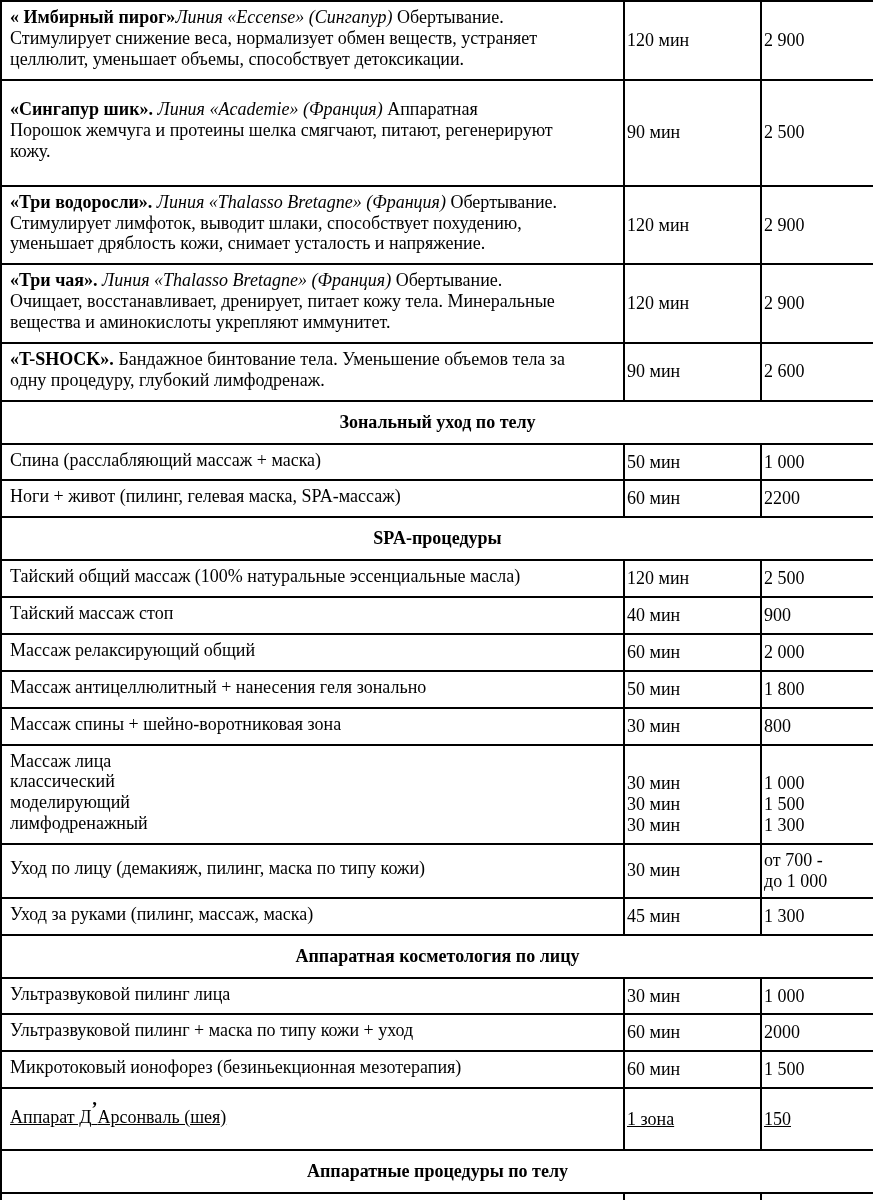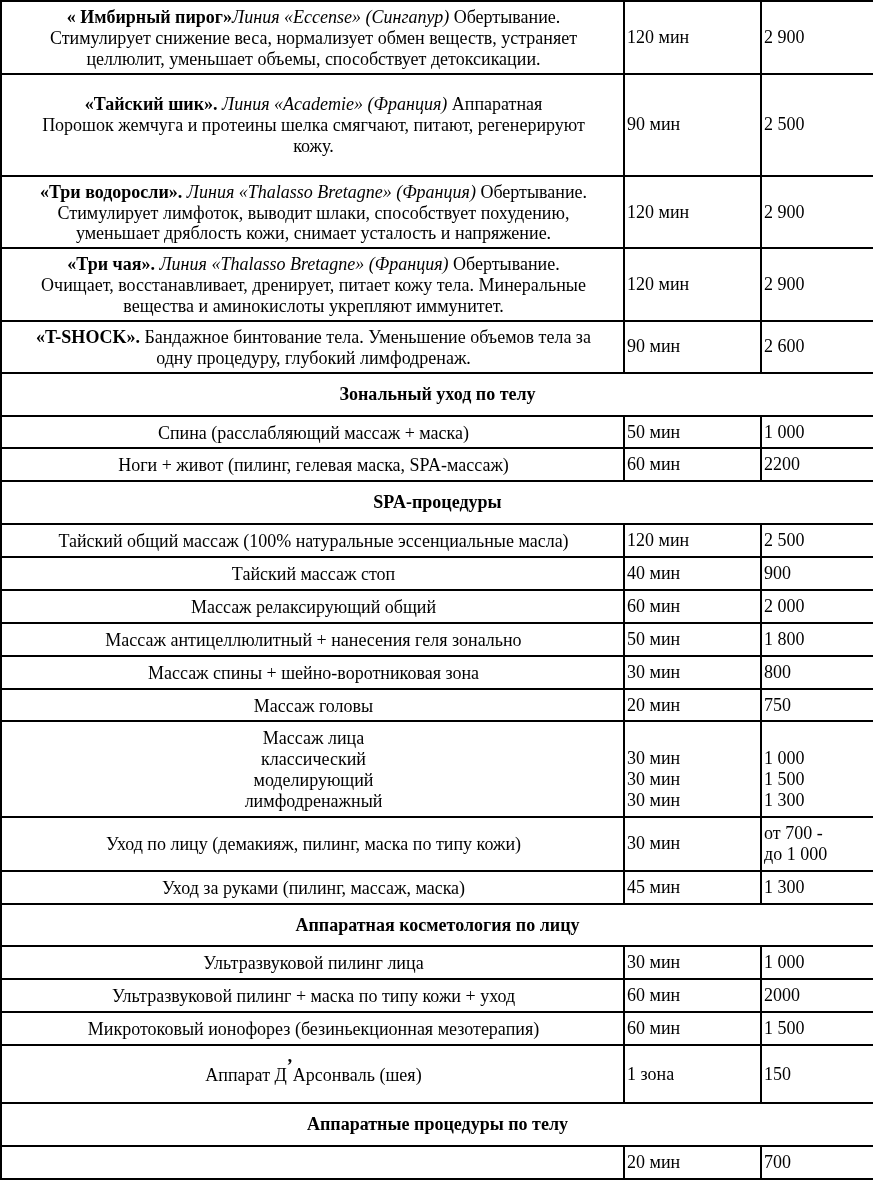--- a/index.html
+++ b/index.html
@@ -18,57 +18,57 @@
     width: 873px;
     border-collapse: collapse;
     table-layout: fixed;
   }
   td {
     border: 2px solid #000000;
     vertical-align: middle;
     line-height: 1.16;
   }
   td.name-cell {
-    padding: 5px 6px 3px 8px;
-    text-align: center;
+    padding: 5px 6px 9px 8px;
+    text-align: left;
   }
   td.dur-cell, td.price-cell {
     padding: 5px 2px;
     text-align: left;
     white-space: nowrap;
   }
   td.section-header-cell {
     padding: 10px 8px;
     text-align: center;
     font-weight: bold;
     margin-top: 36px;
   }
   .b { font-weight: bold; }
   .i { font-style: italic; }
   .sup { position: relative; top: -0.45em; font-weight: bold; }
   tr.row-tall td { height: 90px; }
-  tr.row-med td  { height: 46px; }
+  tr.row-med td  { height: 46px; text-decoration: underline; }
 </style>
 </head>
 <body>
 
 <table class="price-table">
   <colgroup>
     <col style="width:623px">
     <col style="width:137px">
     <col style="width:113px">
   </colgroup>
   <tbody>
       <tr>
         <td class="name-cell"><span class="b">« Имбирный пирог»</span><span class="i">Линия «Eccense» (Сингапур)</span><span> Обертывание.</span><br><span>Стимулирует снижение веса, нормализует обмен веществ, устраняет</span><br><span>целлюлит, уменьшает объемы, способствует детоксикации.</span></td>
         <td class="dur-cell"><span>120 мин</span></td>
         <td class="price-cell"><span>2 900</span></td>
       </tr>
       <tr class="row-tall">
-        <td class="name-cell"><span class="b">«Тайский шик».</span><span class="i"> Линия «Academie» (Франция)</span><span> Аппаратная</span><br><span>Порошок жемчуга и протеины шелка смягчают, питают, регенерируют</span><br><span>кожу.</span></td>
+        <td class="name-cell"><span class="b">«Сингапур шик».</span><span class="i"> Линия «Academie» (Франция)</span><span> Аппаратная</span><br><span>Порошок жемчуга и протеины шелка смягчают, питают, регенерируют</span><br><span>кожу.</span></td>
         <td class="dur-cell"><span>90 мин</span></td>
         <td class="price-cell"><span>2 500</span></td>
       </tr>
       <tr>
         <td class="name-cell"><span class="b">«Три водоросли».</span><span class="i"> Линия «Thalasso Bretagne» (Франция)</span><span> Обертывание.</span><br><span>Стимулирует лимфоток, выводит шлаки, способствует похудению,</span><br><span>уменьшает дряблость кожи, снимает усталость и напряжение.</span></td>
         <td class="dur-cell"><span>120 мин</span></td>
         <td class="price-cell"><span>2 900</span></td>
       </tr>
       <tr>
         <td class="name-cell"><span class="b">«Три чая».</span><span class="i"> Линия «Thalasso Bretagne» (Франция)</span><span> Обертывание.</span><br><span>Очищает, восстанавливает, дренирует, питает кожу тела. Минеральные</span><br><span>вещества и аминокислоты укрепляют иммунитет.</span></td>
@@ -115,25 +115,20 @@
         <td class="name-cell"><span>Массаж антицеллюлитный + нанесения геля зонально</span></td>
         <td class="dur-cell"><span>50 мин</span></td>
         <td class="price-cell"><span>1 800</span></td>
       </tr>
       <tr>
         <td class="name-cell"><span>Массаж спины + шейно-воротниковая зона</span></td>
         <td class="dur-cell"><span>30 мин</span></td>
         <td class="price-cell"><span>800</span></td>
       </tr>
       <tr>
-        <td class="name-cell"><span>Массаж головы</span></td>
-        <td class="dur-cell"><span>20 мин</span></td>
-        <td class="price-cell"><span>750</span></td>
-      </tr>
-      <tr>
         <td class="name-cell"><span>Массаж лица</span><br><span>классический</span><br><span>моделирующий</span><br><span>лимфодренажный</span></td>
         <td class="dur-cell"><span>&nbsp;</span><br><span>30 мин</span><br><span>30 мин</span><br><span>30 мин</span></td>
         <td class="price-cell"><span>&nbsp;</span><br><span>1 000</span><br><span>1 500</span><br><span>1 300</span></td>
       </tr>
       <tr>
         <td class="name-cell"><span>Уход по лицу (демакияж, пилинг, маска по типу кожи)</span></td>
         <td class="dur-cell"><span>30 мин</span></td>
         <td class="price-cell"><span>от 700 -</span><br><span>до 1 000</span></td>
       </tr>
       <tr>

